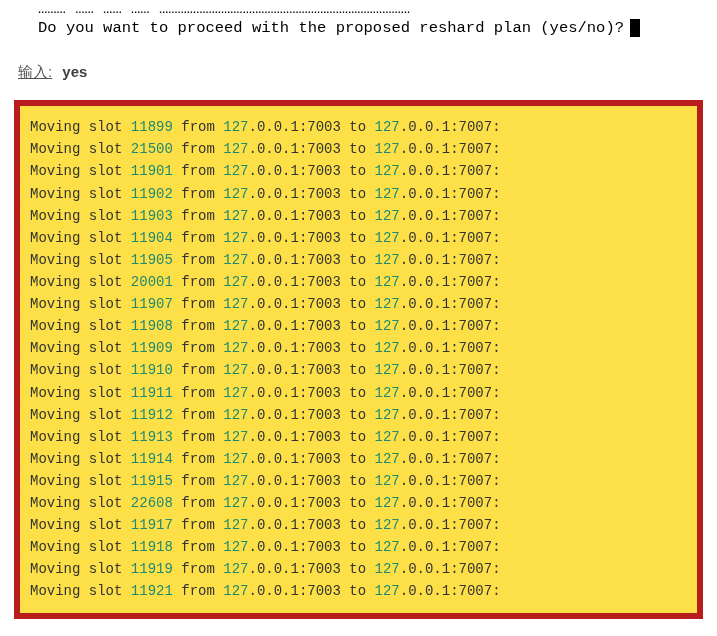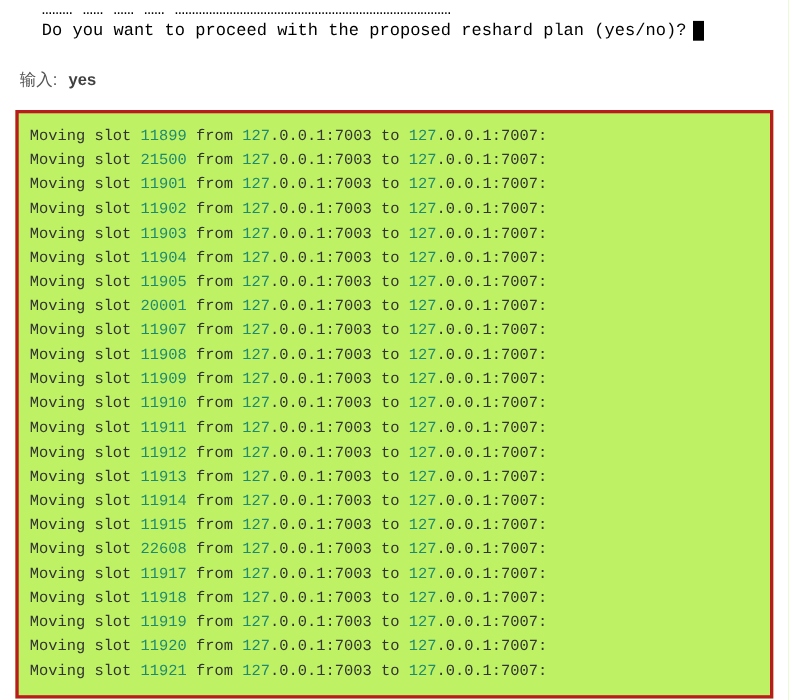--- a/index.html
+++ b/index.html
@@ -38,30 +38,31 @@
     vertical-align: text-bottom;
   }
   .input-row {
     padding: 22px 12px 12px 18px;
     font-size: 15px;
     color: #333;
   }
   .input-label {
     color: #555;
     margin-right: 6px;
+    text-decoration: underline;
   }
   .input-value {
     font-weight: 700;
     color: #404040;
   }
   .code-box {
     margin: 6px 14px 16px 14px;
     padding: 10px 8px 10px 10px;
-    background: #bef264;
-    border: 3px solid #b91c1c;
+    background: #fde047;
+    border: 6px solid #b91c1c;
     font-size: 14px;
     line-height: 1.58;
     color: #333;
     overflow-x: auto;
   }
   .code-box .row {
     white-space: pre;
   }
   .num {
     color: #1f8a70; 
@@ -100,15 +101,14 @@
     <div class="row">Moving slot <span class="num">11910</span> from <span class="num">127</span>.0.0.1:7003 to <span class="num">127</span>.0.0.1:7007:</div>
     <div class="row">Moving slot <span class="num">11911</span> from <span class="num">127</span>.0.0.1:7003 to <span class="num">127</span>.0.0.1:7007:</div>
     <div class="row">Moving slot <span class="num">11912</span> from <span class="num">127</span>.0.0.1:7003 to <span class="num">127</span>.0.0.1:7007:</div>
     <div class="row">Moving slot <span class="num">11913</span> from <span class="num">127</span>.0.0.1:7003 to <span class="num">127</span>.0.0.1:7007:</div>
     <div class="row">Moving slot <span class="num">11914</span> from <span class="num">127</span>.0.0.1:7003 to <span class="num">127</span>.0.0.1:7007:</div>
     <div class="row">Moving slot <span class="num">11915</span> from <span class="num">127</span>.0.0.1:7003 to <span class="num">127</span>.0.0.1:7007:</div>
     <div class="row">Moving slot <span class="num">22608</span> from <span class="num">127</span>.0.0.1:7003 to <span class="num">127</span>.0.0.1:7007:</div>
     <div class="row">Moving slot <span class="num">11917</span> from <span class="num">127</span>.0.0.1:7003 to <span class="num">127</span>.0.0.1:7007:</div>
     <div class="row">Moving slot <span class="num">11918</span> from <span class="num">127</span>.0.0.1:7003 to <span class="num">127</span>.0.0.1:7007:</div>
     <div class="row">Moving slot <span class="num">11919</span> from <span class="num">127</span>.0.0.1:7003 to <span class="num">127</span>.0.0.1:7007:</div>
-    <div class="row">Moving slot <span class="num">11920</span> from <span class="num">127</span>.0.0.1:7003 to <span class="num">127</span>.0.0.1:7007:</div>
     <div class="row">Moving slot <span class="num">11921</span> from <span class="num">127</span>.0.0.1:7003 to <span class="num">127</span>.0.0.1:7007:</div>
   </div>
 
 </body></html>

